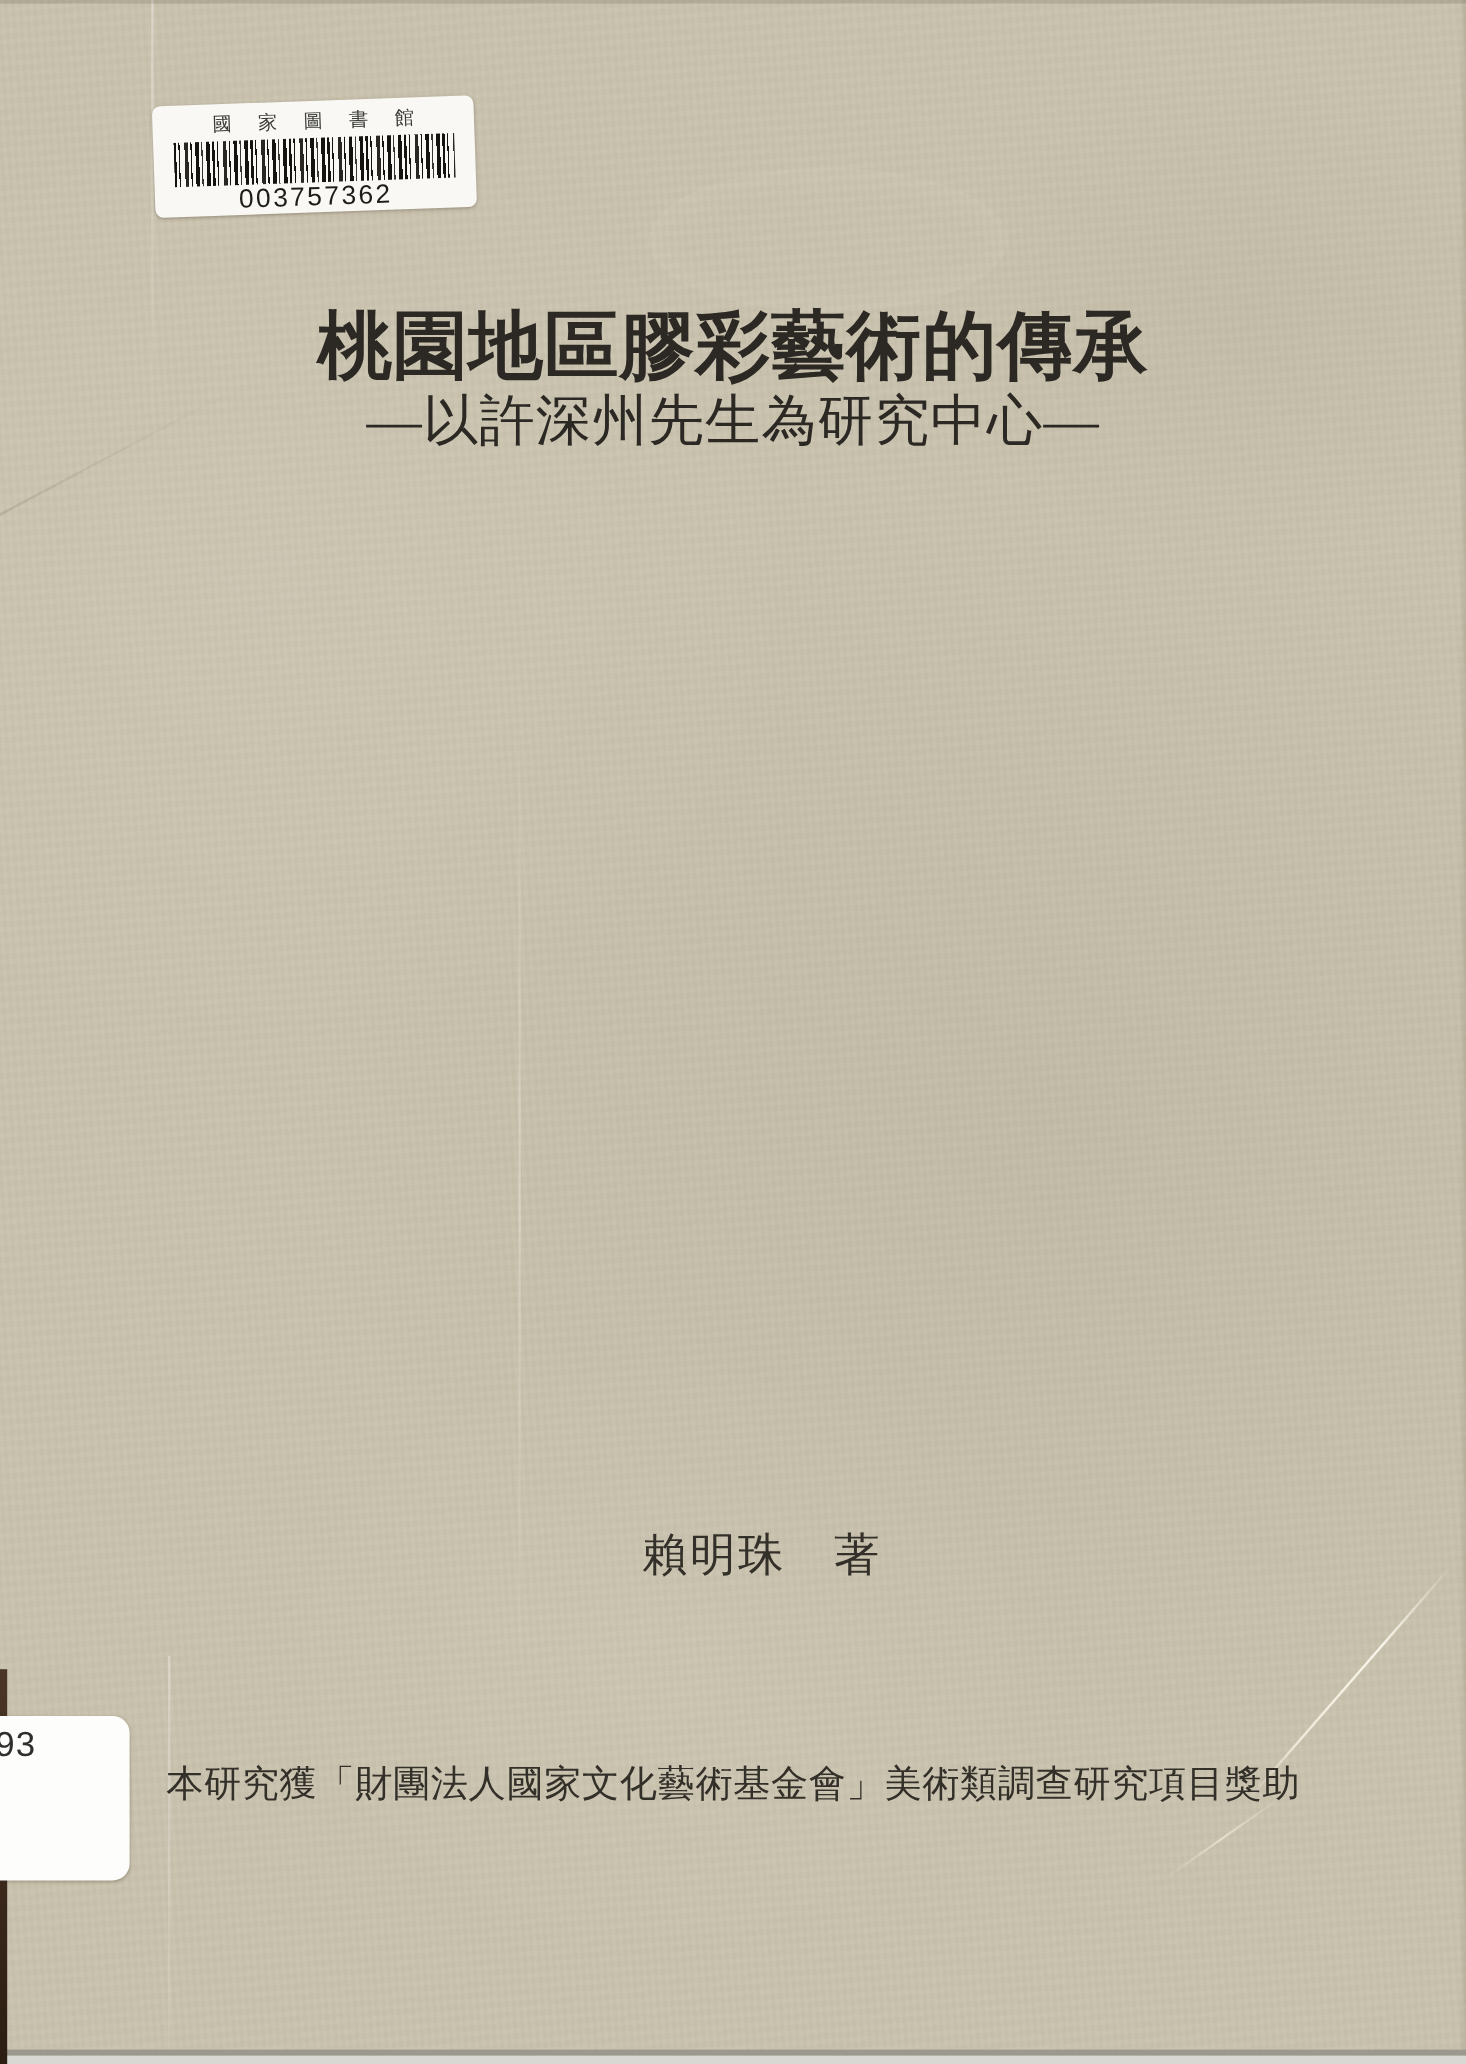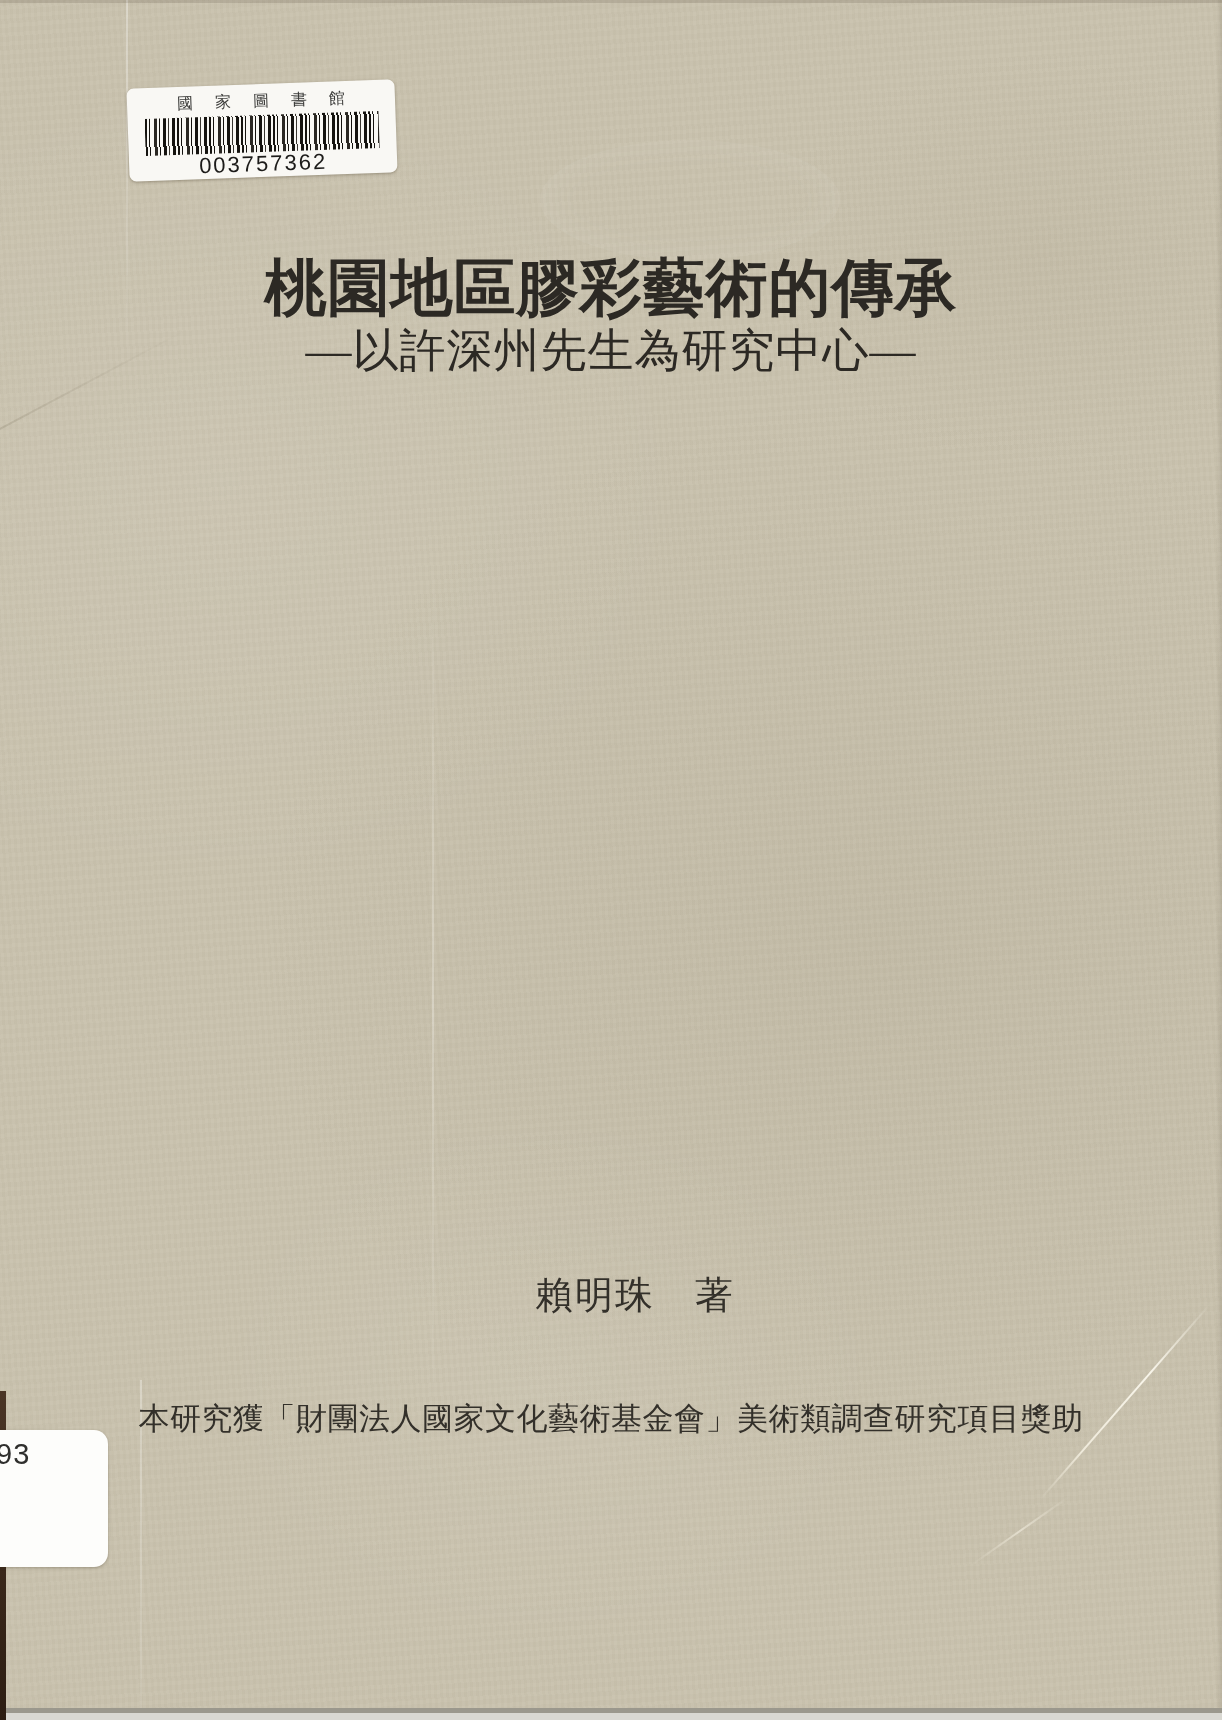--- a/index.html
+++ b/index.html
@@ -69,21 +69,21 @@
   }
   .barcode-number{
     font-family:"Liberation Sans","DejaVu Sans",sans-serif;
     font-size:22px;letter-spacing:2px;color:#1d1c1a;line-height:24px;
   }
   
   .cover-text{position:absolute;left:0;width:100%;text-align:center;}
   .title{top:246px;font-size:62px;font-weight:600;letter-spacing:1px;color:#2c2924;white-space:nowrap;}
   .subtitle{top:320px;font-size:46px;font-weight:500;letter-spacing:1px;color:#2c2924;white-space:nowrap;}
   .author{top:1270px;font-size:38px;color:#33302a;letter-spacing:2px;margin-left:24px;}
-  .funding{top:1398px;font-size:31px;color:#33302a;letter-spacing:0.5px;white-space:nowrap;font-family:Liberation Serif, serif;}
+  .funding{top:1466px;font-size:31px;color:#33302a;letter-spacing:0.5px;white-space:nowrap;font-family:Liberation Serif, serif;}
   .pubdate{top:1456px;font-size:34px;color:#33302a;letter-spacing:5px;}
   
   .call-label{
     position:absolute;left:-62px;top:1430px;width:170px;height:137px;
     background:#fdfdfb;border-radius:14px;
     box-shadow:0 1px 3px rgba(60,50,30,0.3);
   }
   .call-label .num{
     position:absolute;left:58px;top:8px;
     font-family:"Liberation Sans","DejaVu Sans",sans-serif;

